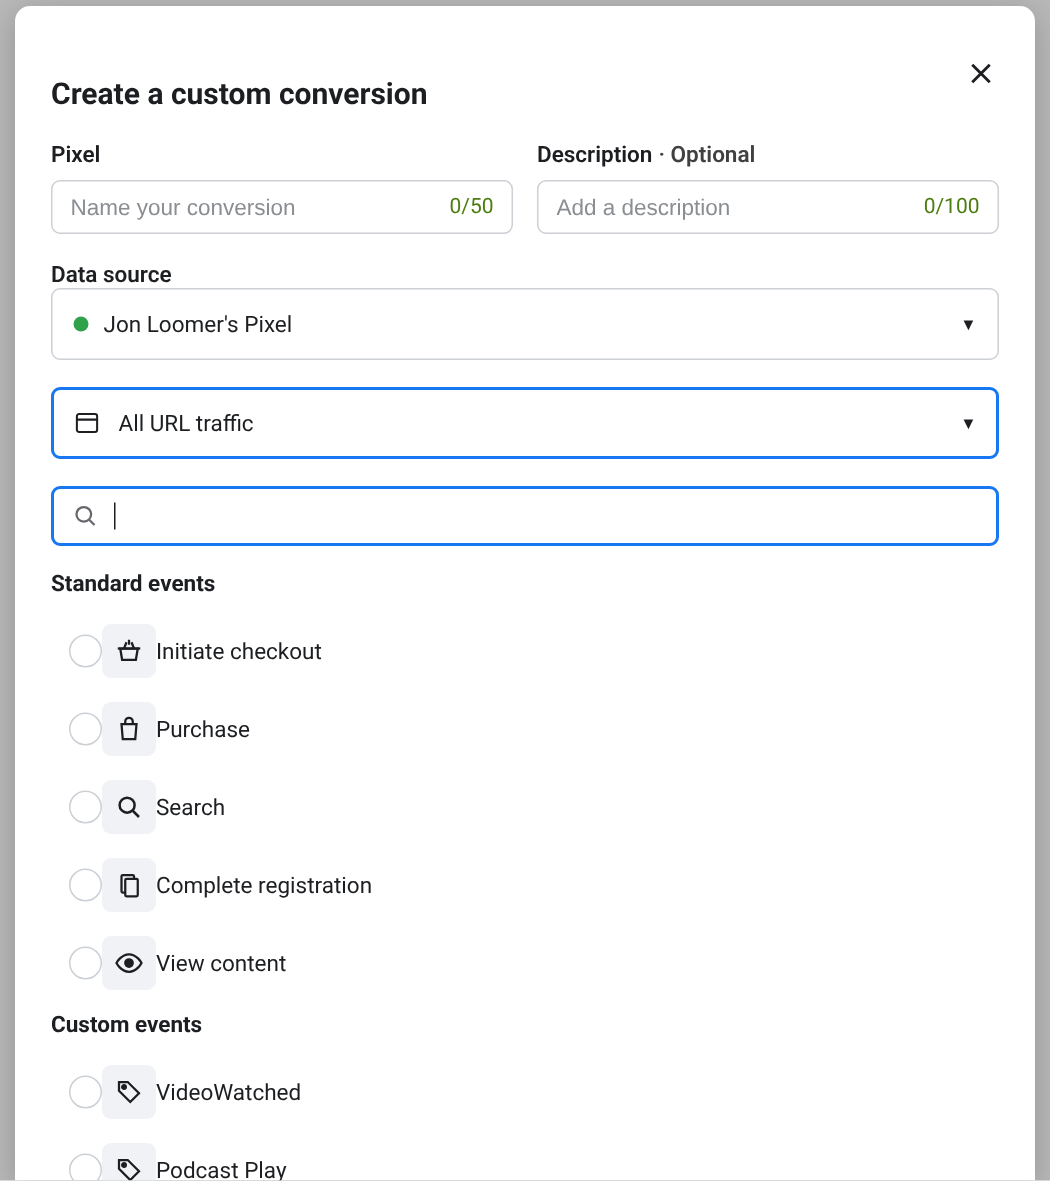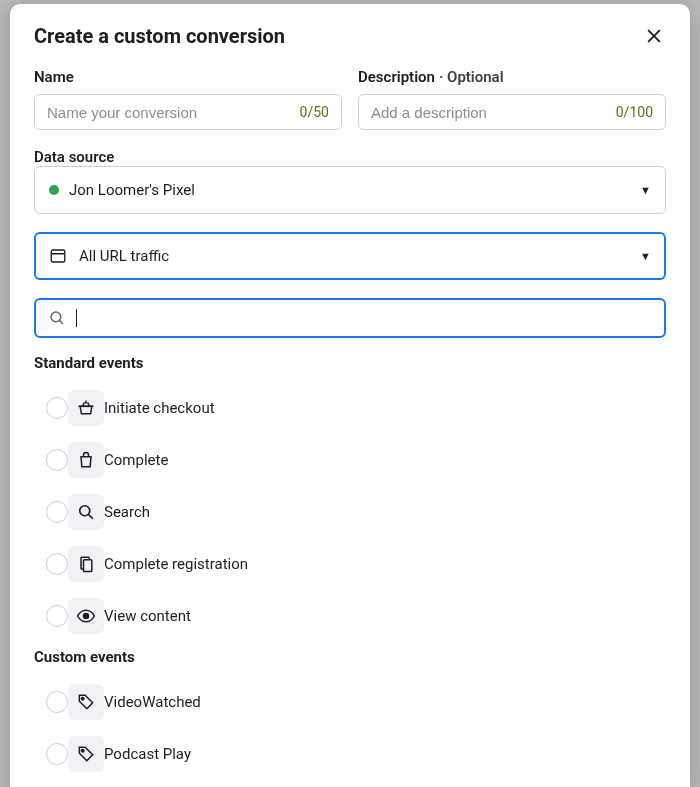--- a/index.html
+++ b/index.html
@@ -26,20 +26,21 @@
     .header {
       display: flex;
       justify-content: space-between;
       align-items: center;
       margin-bottom: 20px;
     }
     .title {
       font-size: 20px;
       font-weight: 700;
       color: #1c1e21;
+      margin-top: 26px;
     }
     .close-btn {
       width: 24px;
       height: 24px;
       display: flex;
       align-items: center;
       justify-content: center;
       cursor: pointer;
       color: #1c1e21;
     }
@@ -217,21 +218,21 @@
       <svg viewBox="0 0 24 24" width="20" height="20" fill="none" stroke="currentColor" stroke-width="2.2">
           <line x1="5" y1="5" x2="19" y2="19"></line>
           <line x1="19" y1="5" x2="5" y2="19"></line>
         </svg>
     </div>
   </div>
 
   <div class="row">
     <div class="field">
       <div class="label-row">
-        <span class="label">Name</span>
+        <span class="label">Pixel</span>
       </div>
       <div class="input-wrap">
         <input type="text" placeholder="Name your conversion" style="">
         <span class="counter">0/50</span>
       </div>
     </div>
     <div class="field">
       <div class="label-row">
         <span class="label">Description</span>
         <span class="optional">· Optional</span>
@@ -287,21 +288,21 @@
         <div class="event-label">Initiate checkout</div>
       </div>
       <div class="event-item">
         <div class="radio"></div>
         <div class="icon-box">
           <svg viewBox="0 0 24 24" fill="none" stroke="currentColor" stroke-width="1.8">
             <path d="M6 8h12l-1 12H7z"></path>
             <path d="M9 8V6a3 3 0 016 0v2"></path>
           </svg>
         </div>
-        <div class="event-label">Complete</div>
+        <div class="event-label">Purchase</div>
       </div>
       <div class="event-item">
         <div class="radio"></div>
         <div class="icon-box">
           <svg viewBox="0 0 24 24" fill="none" stroke="currentColor" stroke-width="2">
             <circle cx="10.5" cy="10.5" r="6"></circle>
             <line x1="15" y1="15" x2="20" y2="20"></line>
           </svg>
         </div>
         <div class="event-label">Search</div>

